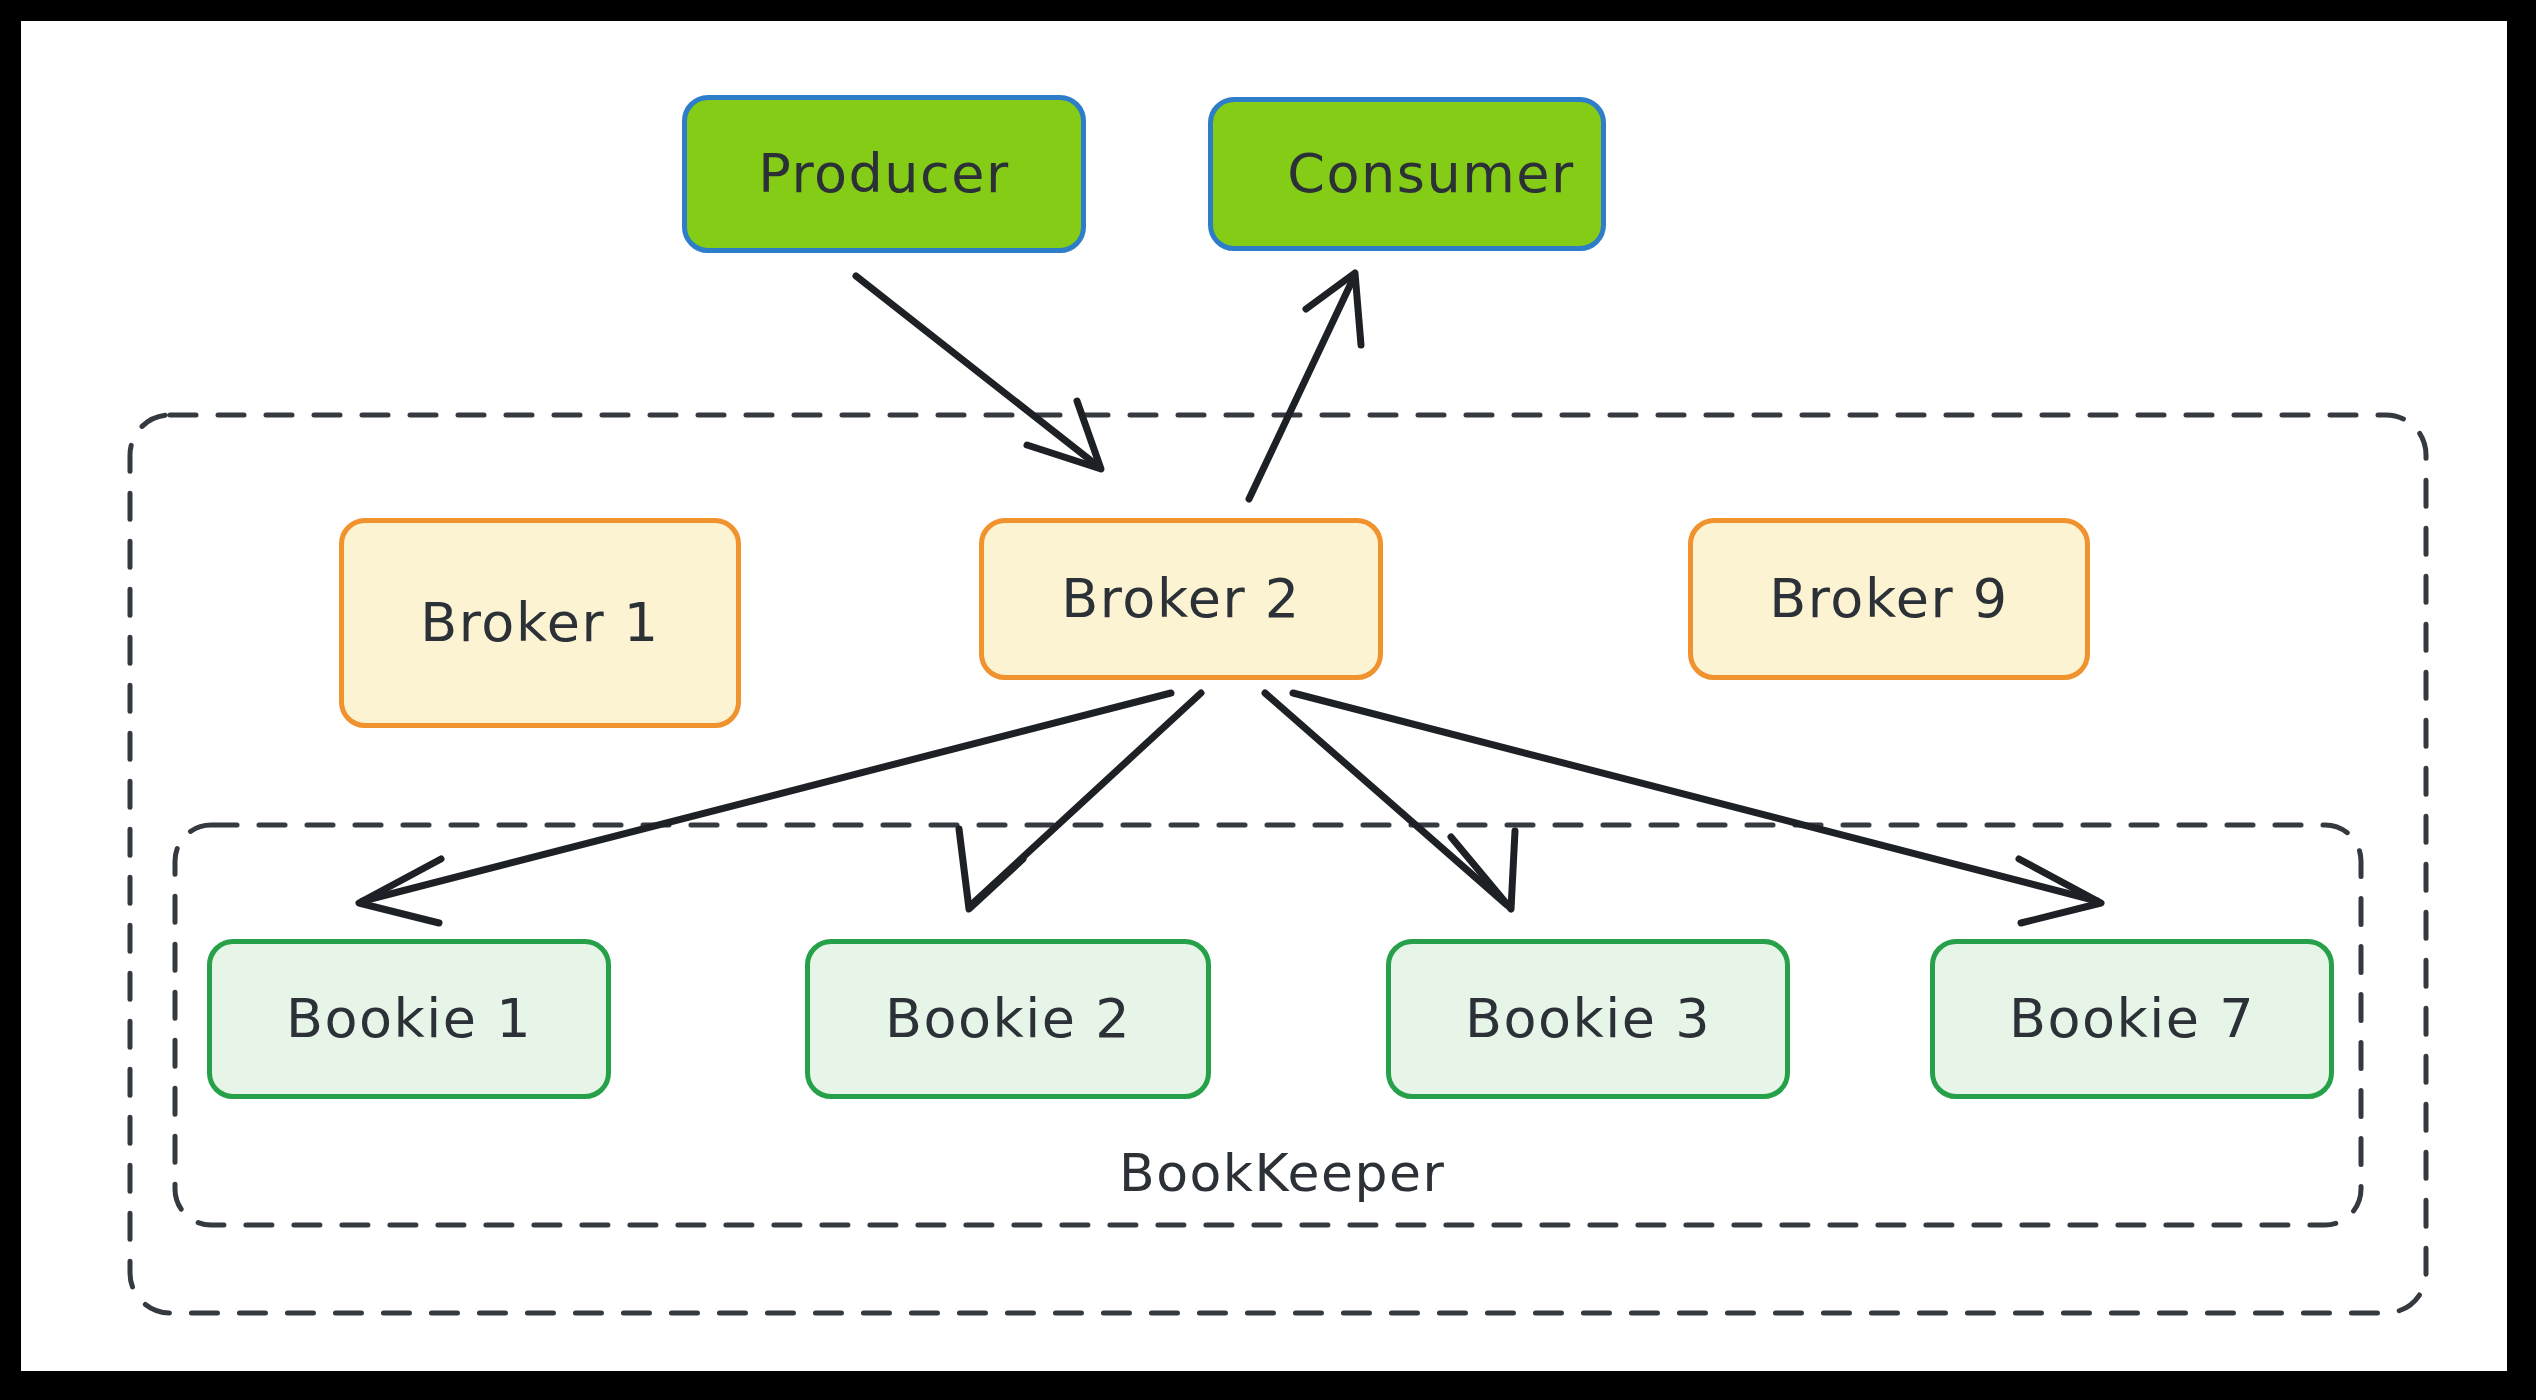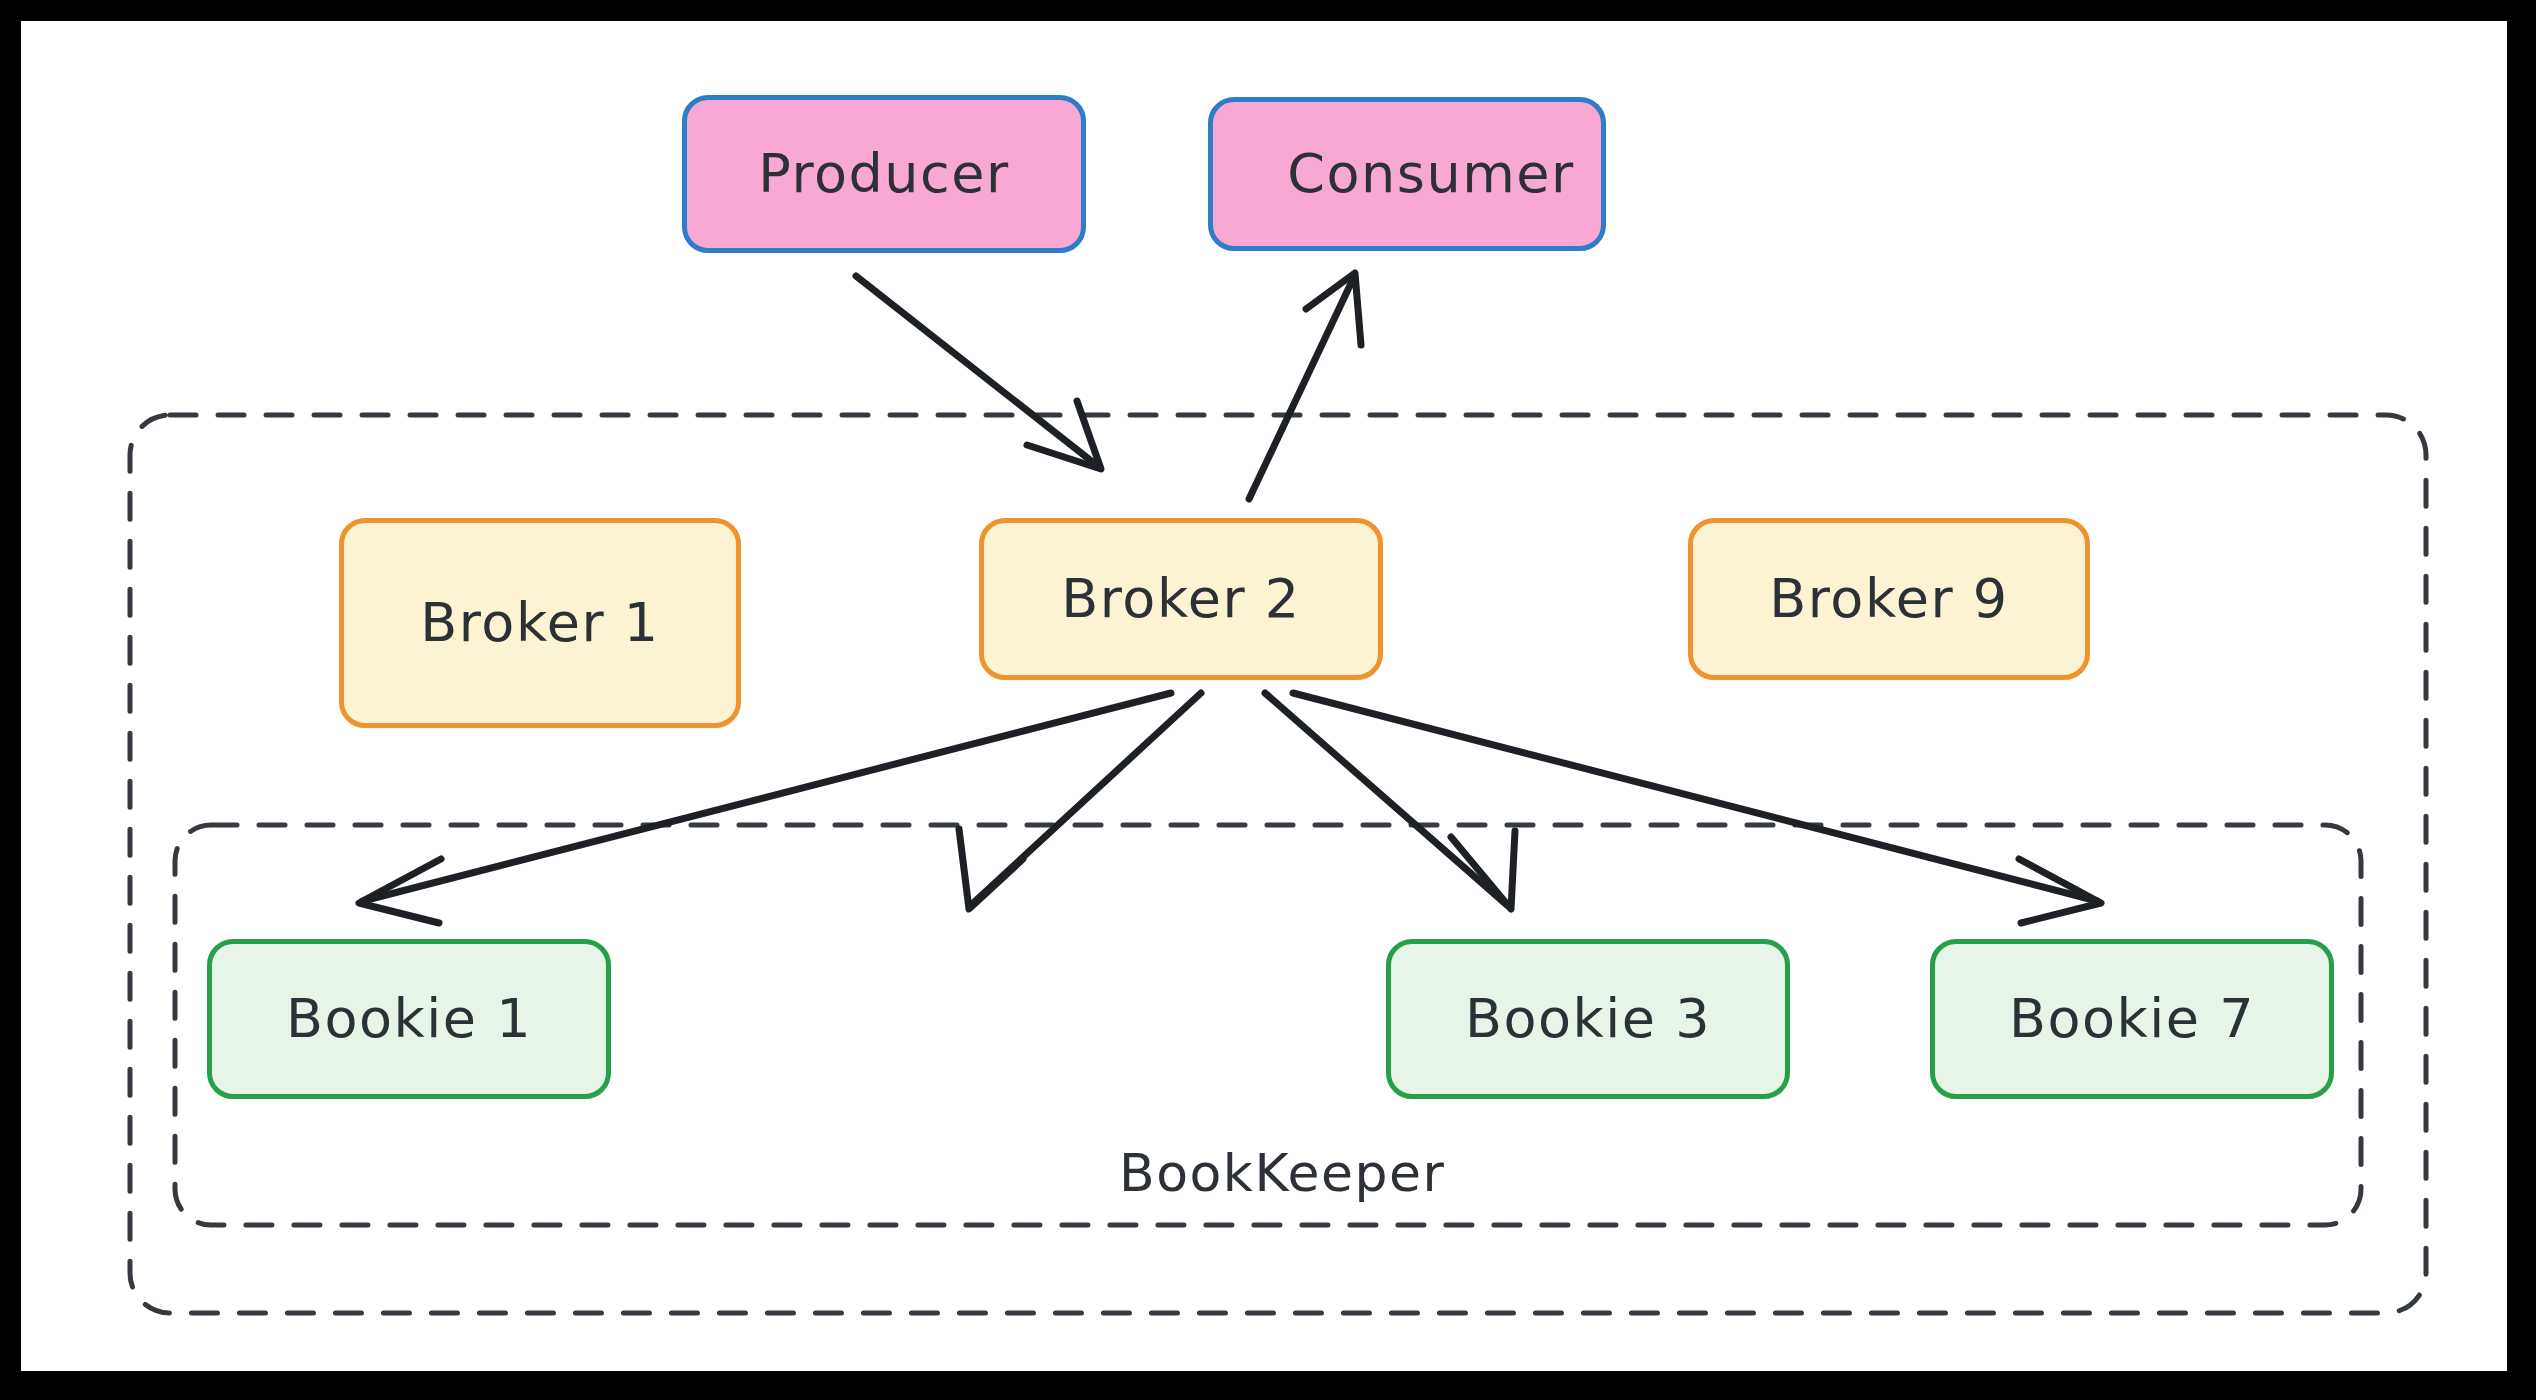--- a/index.html
+++ b/index.html
@@ -48,21 +48,21 @@
   }
   .node .label {
     font-family: "DejaVu Sans", sans-serif;
     font-size: 54px;
     letter-spacing: 1.5px;
     color: #2b3137;
     white-space: nowrap;
     line-height: 1;
   }
   .node-client {
-    background: #f9a8d4;
+    background: #84cc16;
     border-color: #2d7dc9;
   }
   .node-broker {
     background: #fcf3d2;
     border-color: #f0922e;
   }
   .node-bookie {
     background: #e6f5e7;
     border-color: #27a04a;
   }
@@ -123,20 +123,23 @@
     <div class="node node-broker" style="left:958px; top:497px; width:404px; height:162px;">
       <span class="label">Broker 2</span>
     </div>
     <div class="node node-broker" style="left:1667px; top:497px; width:402px; height:162px;">
       <span class="label">Broker 9</span>
     </div>
 
     <div class="node node-bookie" style="left:186px; top:918px; width:404px; height:160px;">
       <span class="label">Bookie 1</span>
     </div>
+    <div class="node node-bookie" style="left:784px; top:918px; width:406px; height:160px;">
+      <span class="label">Bookie 2</span>
+    </div>
     <div class="node node-bookie" style="left:1365px; top:918px; width:404px; height:160px;">
       <span class="label">Bookie 3</span>
     </div>
     <div class="node node-bookie" style="left:1909px; top:918px; width:404px; height:160px;">
       <span class="label">Bookie 7</span>
     </div>
 
     <div class="group-label" style="left:1082px; top:1122px;">BookKeeper</div>
 
   </div>

